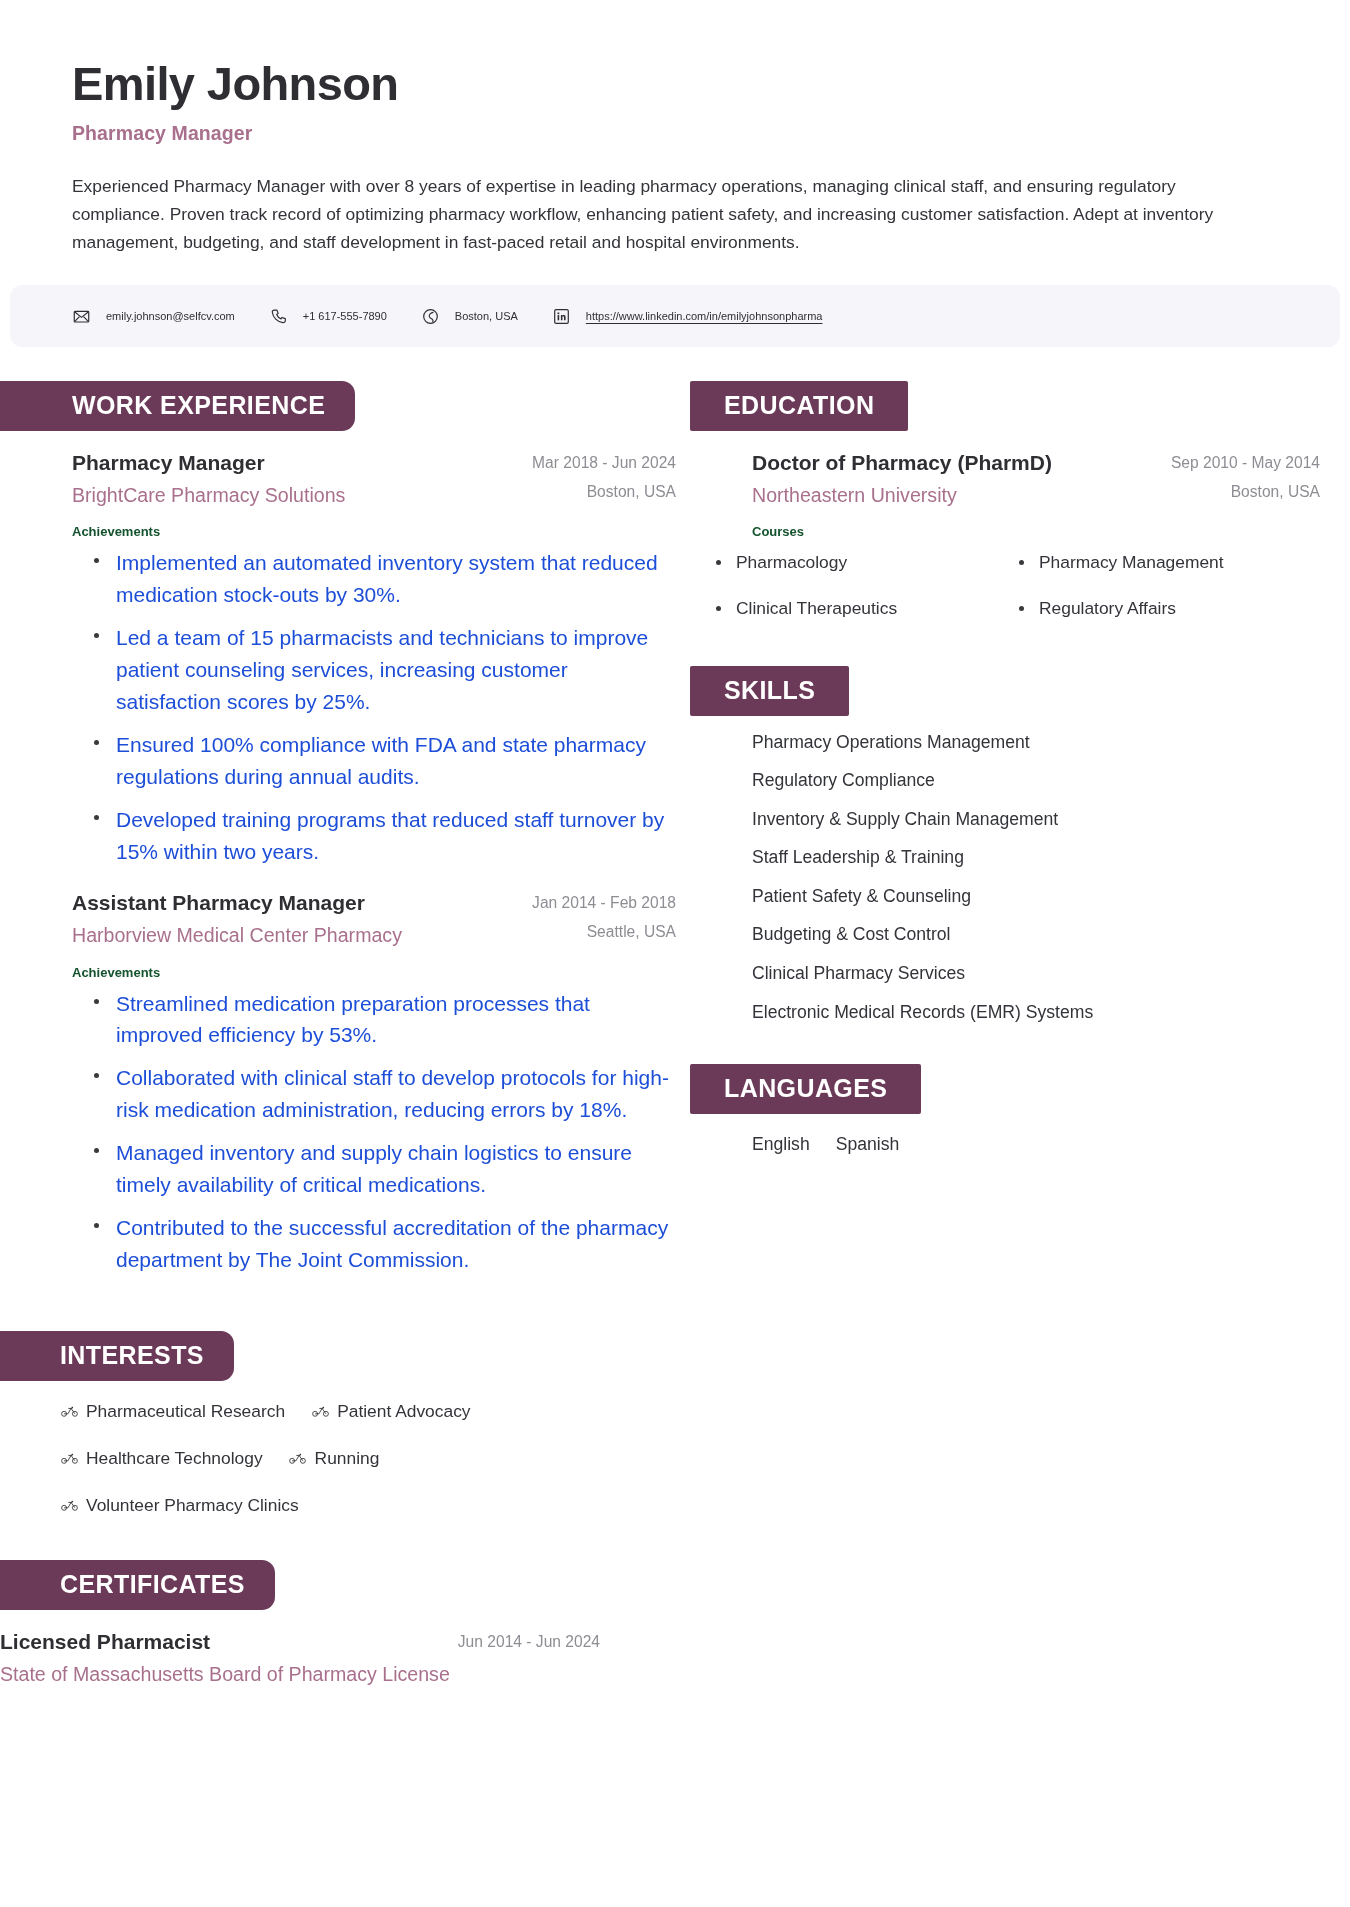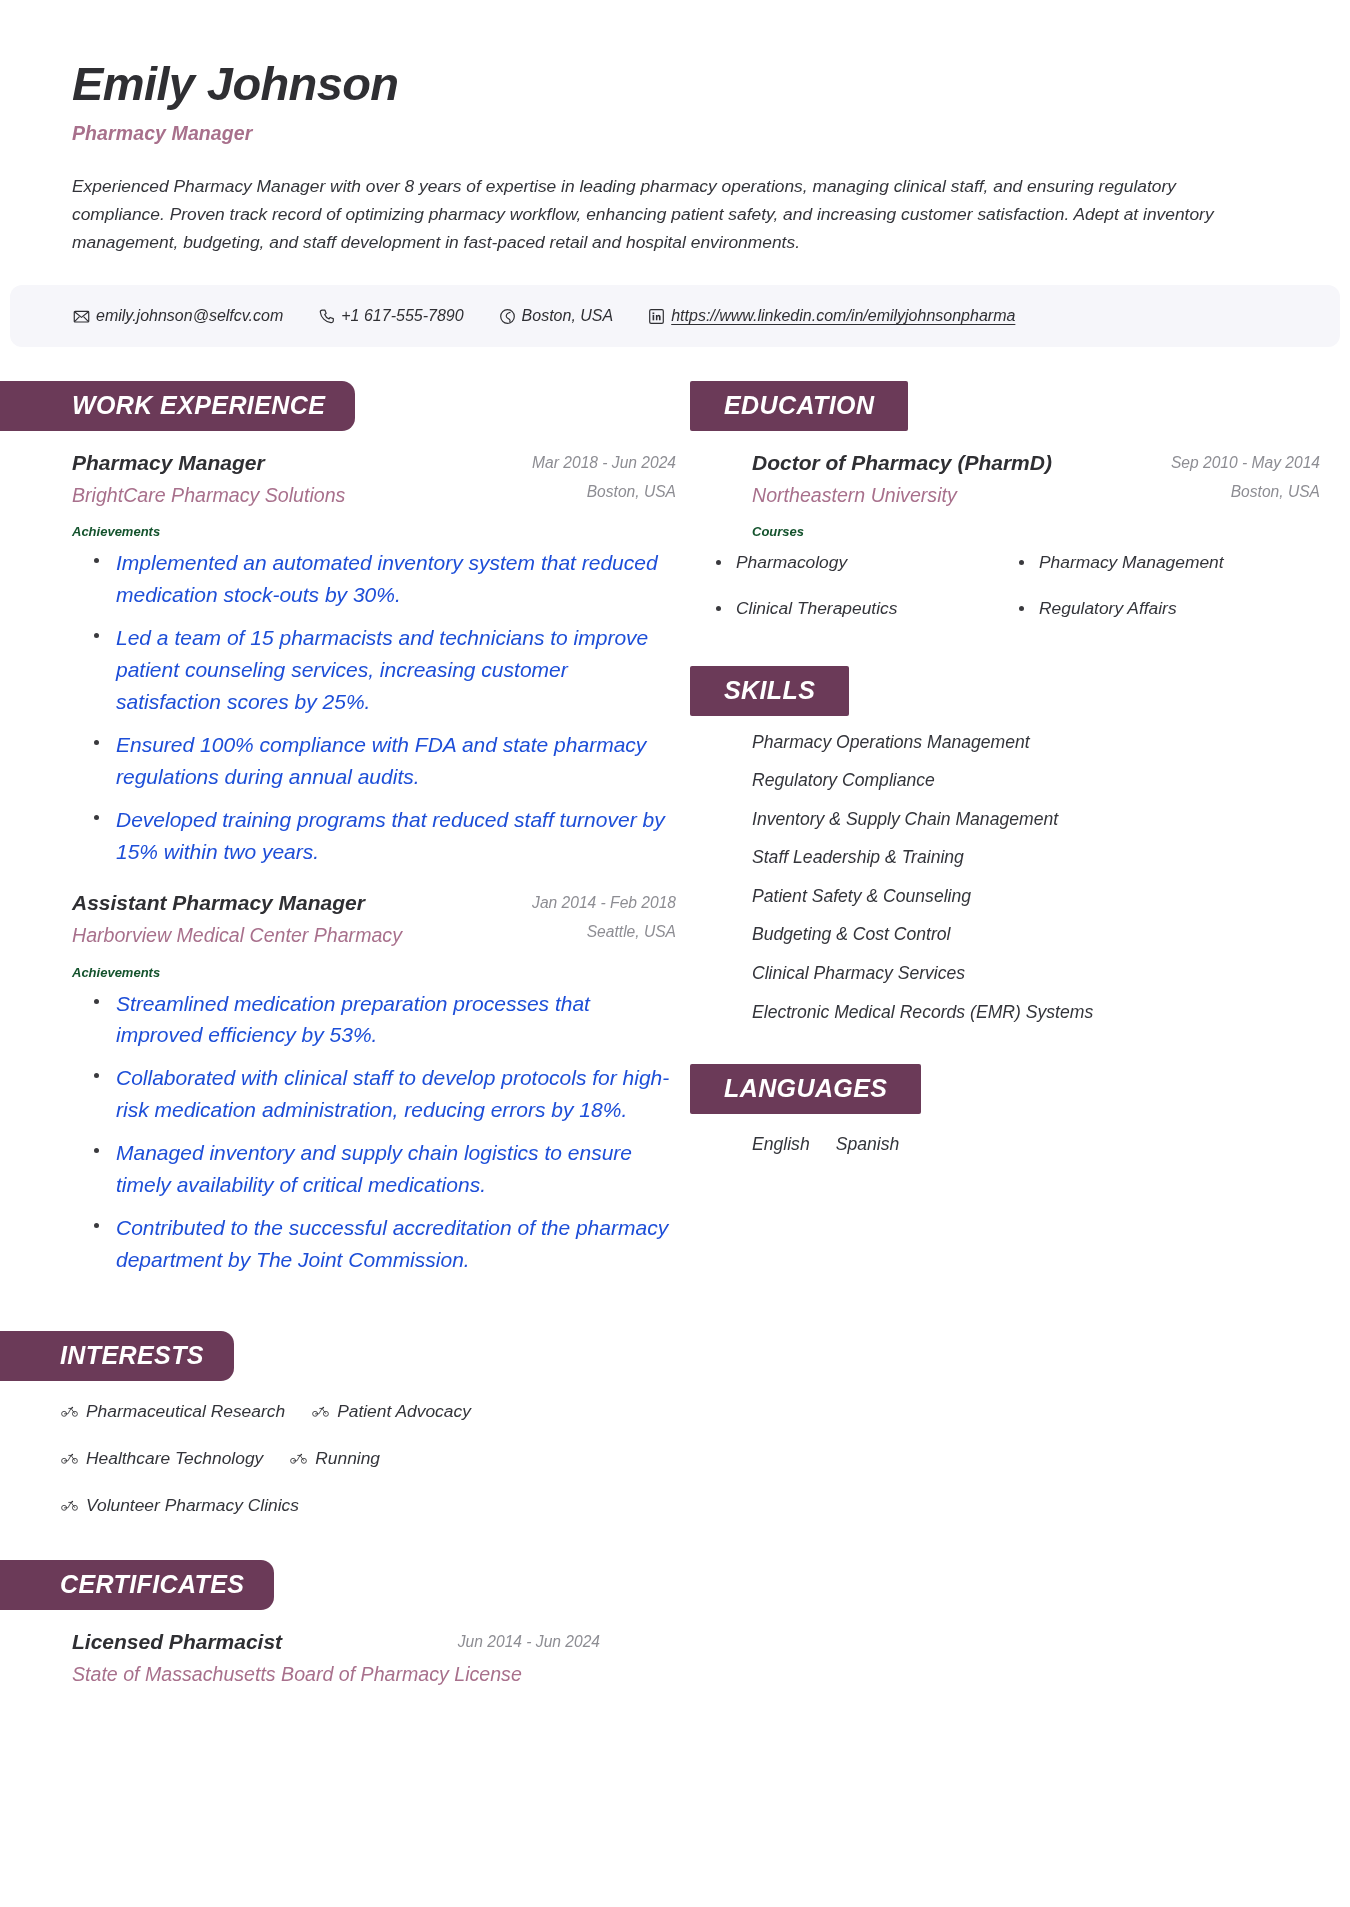--- a/index.html
+++ b/index.html
@@ -11,21 +11,20 @@
     font-family: "Liberation Sans", sans-serif;
     color: #2f2f33;
   }
 
   .page {
     width: 1350px;
     height: 1907px;
     position: relative;
     background: #ffffff;
     overflow: hidden;
-    font-style: italic;
   }
 
   
   .header {
     padding: 58px 72px 0 72px;
   }
   .name {
     font-size: 47px;
     font-weight: 700;
     letter-spacing: -0.6px;
@@ -55,22 +54,22 @@
     border-radius: 12px;
     padding: 17px 62px;
     display: flex;
     align-items: center;
     gap: 34px;
     height: 62px;
   }
   .contact-item {
     display: flex;
     align-items: center;
-    gap: 5px;
-    font-size: 16px;
+    gap: 15px;
+    font-size: 11px;
     color: #2f2f33;
     white-space: nowrap;
   }
   .contact-item .ic {
     display: inline-flex;
     align-items: center;
     justify-content: center;
     width: 19px;
     height: 19px;
     flex: 0 0 19px;
@@ -421,21 +420,21 @@
           </div>
         </div>
       </div>
 
       <div class="gap-lg"></div>
 
       <div class="section">
         <div class="badge">
           <span style="padding-left:60px;">CERTIFICATES</span>
         </div>
-        <div class="entry" style="padding-left:72px; padding-right:90px;">
+        <div class="entry" style="padding-right:90px;">
           <div class="entry-row">
             <div class="entry-title">Licensed Pharmacist</div>
             <div class="entry-date">Jun 2014 - Jun 2024</div>
           </div>
           <div class="entry-org">State of Massachusetts Board of Pharmacy License</div>
         </div>
       </div>
 
     </div>
 

